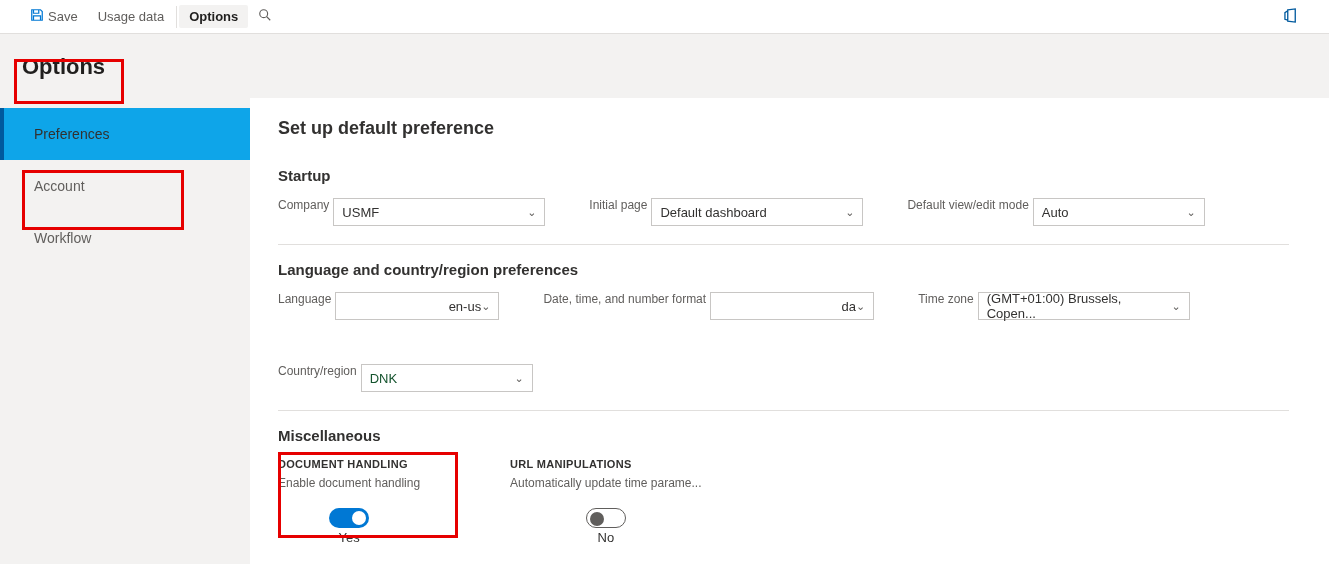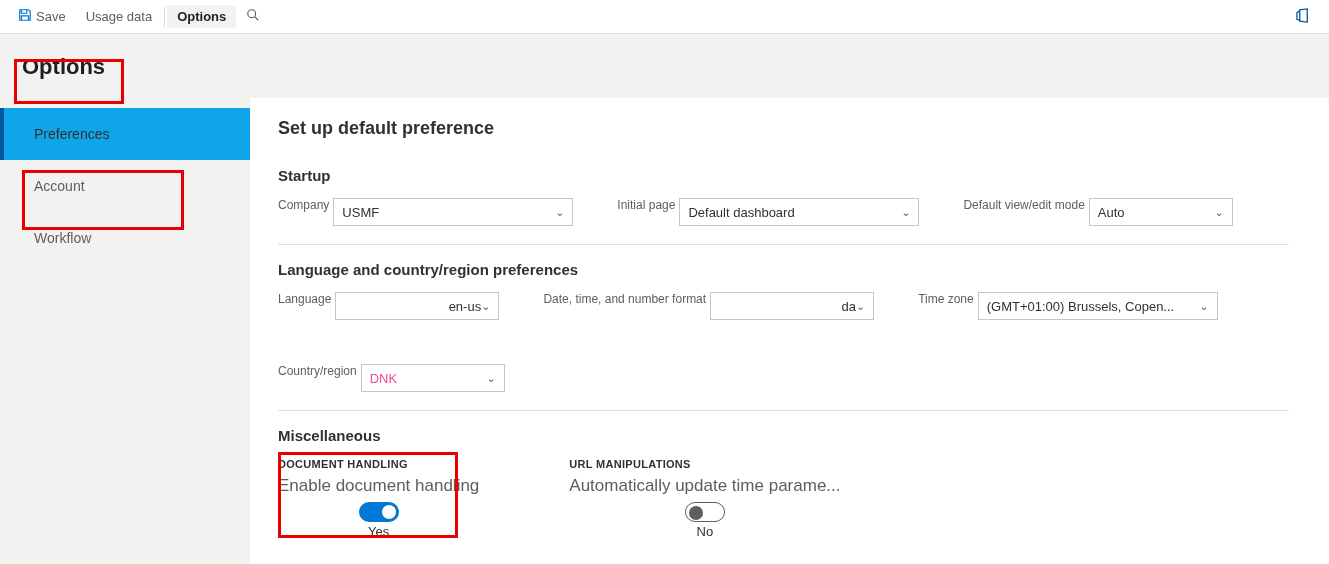--- a/index.html
+++ b/index.html
@@ -7,21 +7,21 @@
     font-family: "Segoe UI", Arial, sans-serif;
     background: #fff;
     font-size: 13px;
     color: #323130;
     width: 1329px;
   }
   .toolbar {
     display: flex;
     align-items: center;
     height: 34px;
-    padding: 0 8px;
+    padding: 0 20px;
     border-bottom: 1px solid #e1dfdd;
     background: #fff;
   }
   .toolbar-item {
     display: flex;
     align-items: center;
     padding: 4px 10px;
     color: #605e5c;
     font-size: 13px;
     cursor: pointer;
@@ -108,46 +108,46 @@
     flex-direction: row;
     gap: 4px;
   }
   .field-label {
     font-size: 12px;
     color: #605e5c;
   }
   .select {
     border: 1px solid #c8c6c4;
     height: 28px;
-    width: 240px;
+    width: 212px;
     display: flex;
     align-items: center;
     justify-content: space-between;
     padding: 0 8px;
     font-size: 13px;
     color: #323130;
     background: #fff;
     cursor: pointer;
   }
-  .select.small { width: 144px; text-align: right; }
+  .select.small { width: 172px; text-align: right; }
   .select.tiny  { width: 164px; justify-content: flex-end; }
   .select .chev { font-size: 11px; color: #605e5c; }
-  .select.link-style .select-text { color: #ec4899; }
+  .select.link-style .select-text { color: #14532d; }
 
   .subgroup-title {
     font-size: 11px;
     font-weight: 700;
     letter-spacing: 0.3px;
     color: #323130;
     margin-bottom: 6px;
   }
   .subgroup-hint {
-    font-size: 17px;
+    font-size: 12px;
     color: #605e5c;
-    margin-bottom: 6px;
+    margin-bottom: 18px;
   }
   .misc-row {
     display: flex;
     gap: 90px;
   }
   .toggle-row {
     display: flex;
     align-items: center;
     gap: 2px;
     flex-direction: column;

